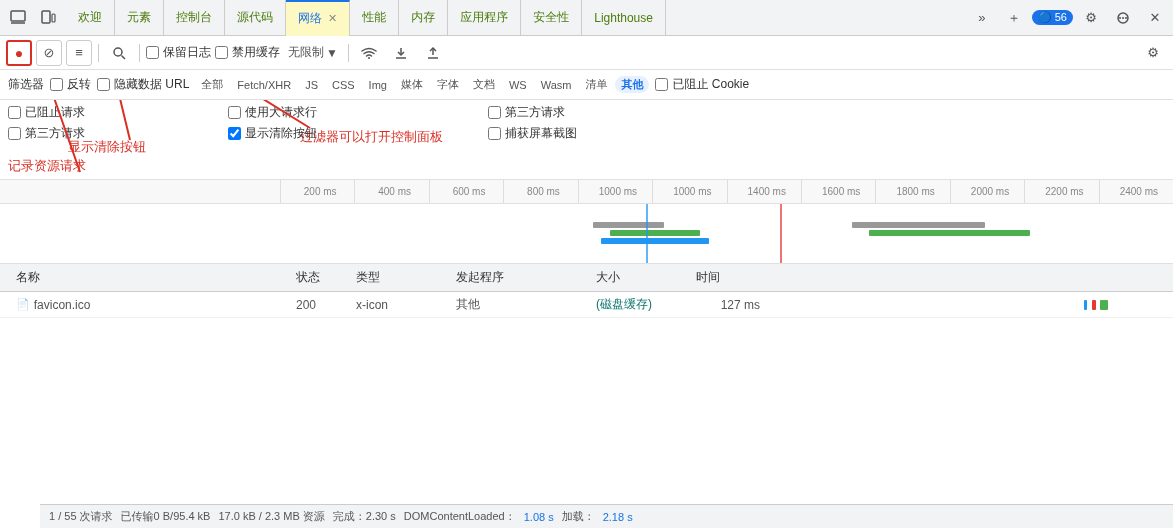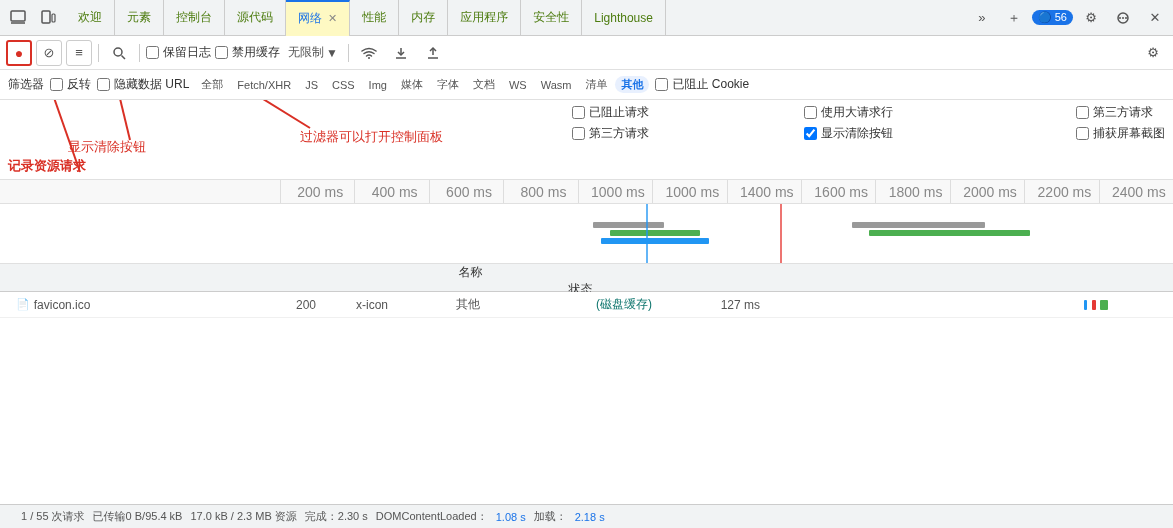--- a/index.html
+++ b/index.html
@@ -29,29 +29,29 @@
     .filter-bar { display: flex; align-items: center; background: #fff; border-bottom: 1px solid #e0e0e0; height: 30px; padding: 0 8px; gap: 6px; flex-shrink: 0; flex-wrap: nowrap; overflow: hidden; }
     .filter-label { font-size: 12px; color: #333; white-space: nowrap; }
     .filter-types { display: flex; align-items: center; gap: 2px; }
     .type-btn { padding: 1px 6px; font-size: 11px; cursor: pointer; border-radius: 10px; color: #555; white-space: nowrap; }
     .type-btn.active { background: #e8f0fe; color: #1a73e8; font-weight: 600; }
     .annotation-red { color: #d93025; font-size: 13px; font-weight: 500; }
 
     
     .timeline-ruler { display: flex; align-items: center; background: #f8f8f8; border-bottom: 1px solid #e0e0e0; height: 24px; padding: 0 0 0 280px; flex-shrink: 0; overflow: hidden; }
     .ruler-ticks { display: flex; align-items: center; width: 100%; }
-    .tick { font-size: 14px; color: #888; flex: 1; text-align: center; white-space: nowrap; border-left: 1px solid #ddd; height: 24px; line-height: 24px; padding-left: 5px; }
+    .tick { font-size: 10px; color: #888; flex: 1; text-align: center; white-space: nowrap; border-left: 1px solid #ddd; height: 24px; line-height: 24px; padding-left: 5px; }
 
     
     .waterfall-area { position: relative; background: #fff; border-bottom: 1px solid #e0e0e0; height: 60px; flex-shrink: 0; overflow: hidden; }
     .waterfall-bars { position: absolute; left: 280px; top: 0; right: 0; bottom: 0; }
     .wf-bar { position: absolute; height: 8px; border-radius: 1px; }
 
     
-    .table-header { display: flex; align-items: center; background: #f1f3f4; border-bottom: 1px solid #ccc; height: 28px; padding: 0 0 0 8px; flex-shrink: 0; flex-direction: column; }
+    .table-header { display: flex; align-items: center; background: #f1f3f4; border-bottom: 1px solid #ccc; height: 28px; padding: 0 0 0 8px; flex-shrink: 0; }
     .th { font-size: 12px; color: #333; font-weight: 500; padding: 0 8px; white-space: nowrap; display: flex; align-items: center; gap: 3px; }
     .th-name { width: 280px; }
     .th-status { width: 60px; }
     .th-type { width: 100px; }
     .th-initiator { width: 140px; }
     .th-size { width: 100px; }
     .th-time { width: 80px; }
     .th-timeline { flex: 1; display: flex; align-items: center; justify-content: space-between; }
 
     
@@ -61,21 +61,21 @@
     .td-name { width: 280px; display: flex; align-items: center; gap: 4px; }
     .td-status { width: 60px; }
     .td-type { width: 100px; }
     .td-initiator { width: 140px; }
     .td-size { width: 100px; color: #0f766e; }
     .td-time { width: 80px; text-align: right; }
     .td-timeline { flex: 1; position: relative; height: 26px; }
     .file-icon { color: #888; font-size: 11px; }
 
     
-    .status-bar { display: flex; align-items: center; background: #f1f3f4; border-top: 1px solid #ccc; height: 24px; padding: 0 21px; gap: 8px; flex-shrink: 0; }
+    .status-bar { display: flex; align-items: center; background: #f1f3f4; border-top: 1px solid #ccc; height: 24px; padding: 0 9px; gap: 8px; flex-shrink: 0; margin-left: 40px; }
     .status-text { font-size: 11px; color: #555; white-space: nowrap; }
     .status-link { font-size: 11px; color: #1a73e8; white-space: nowrap; }
 
     
     .mini-wf { position: absolute; height: 10px; top: 8px; border-radius: 1px; }
 
     .annotations-wrapper { position: relative; height: 80px; flex-shrink: 0; background: #fff; border-bottom: 1px solid #e0e0e0; overflow: hidden; }
   </style>
 </head>
 <body>
@@ -230,21 +230,21 @@
     <div class="type-btn active"><span>其他</span></div>
   </div>
   <label class="checkbox-label">
     <input type="checkbox" style=""> 
       <span>已阻止 Cookie</span>
   </label>
 </div>
 
 <div class="annotations-wrapper">
 
-  <div style="display:flex; padding: 4px 8px 2px 8px; gap: 12px; align-items:flex-start;justify-content:flex-end;">
+  <div style="display:flex; padding: 4px 8px 2px 8px; align-items:flex-start;">
     <div style="display:flex; flex-direction:column; gap:4px; min-width:220px;">
       <label class="checkbox-label">
         <input type="checkbox" style=""> 
           <span>已阻止请求</span>
       </label>
       <label class="checkbox-label">
         <input type="checkbox" style=""> 
           <span>第三方请求</span>
       </label>
     </div>
@@ -265,21 +265,21 @@
       </label>
       <label class="checkbox-label">
         <input type="checkbox" style=""> 
           <span>捕获屏幕截图</span>
       </label>
     </div>
   </div>
 
   <div style="position:absolute; top:0; left:0; width:100%; height:100%; pointer-events:none;">
 
-    <span class="annotation-red" style="position:absolute; left:8px; bottom:4px; font-size:13px; color:#d93025;font-weight:bold;">
+    <span class="annotation-red" style="position:absolute; left:8px; bottom:4px; font-size:13px; color:#d93025;">
       记录资源请求
     </span>
 
     <span class="annotation-red" style="position:absolute; left:68px; top:38px; font-size:13px; color:#d93025;">
       显示清除按钮
     </span>
 
     <span class="annotation-red" style="position:absolute; left:300px; top:28px; font-size:13px; color:#d93025; font-weight:500;">
       过滤器可以打开控制面板
     </span>

